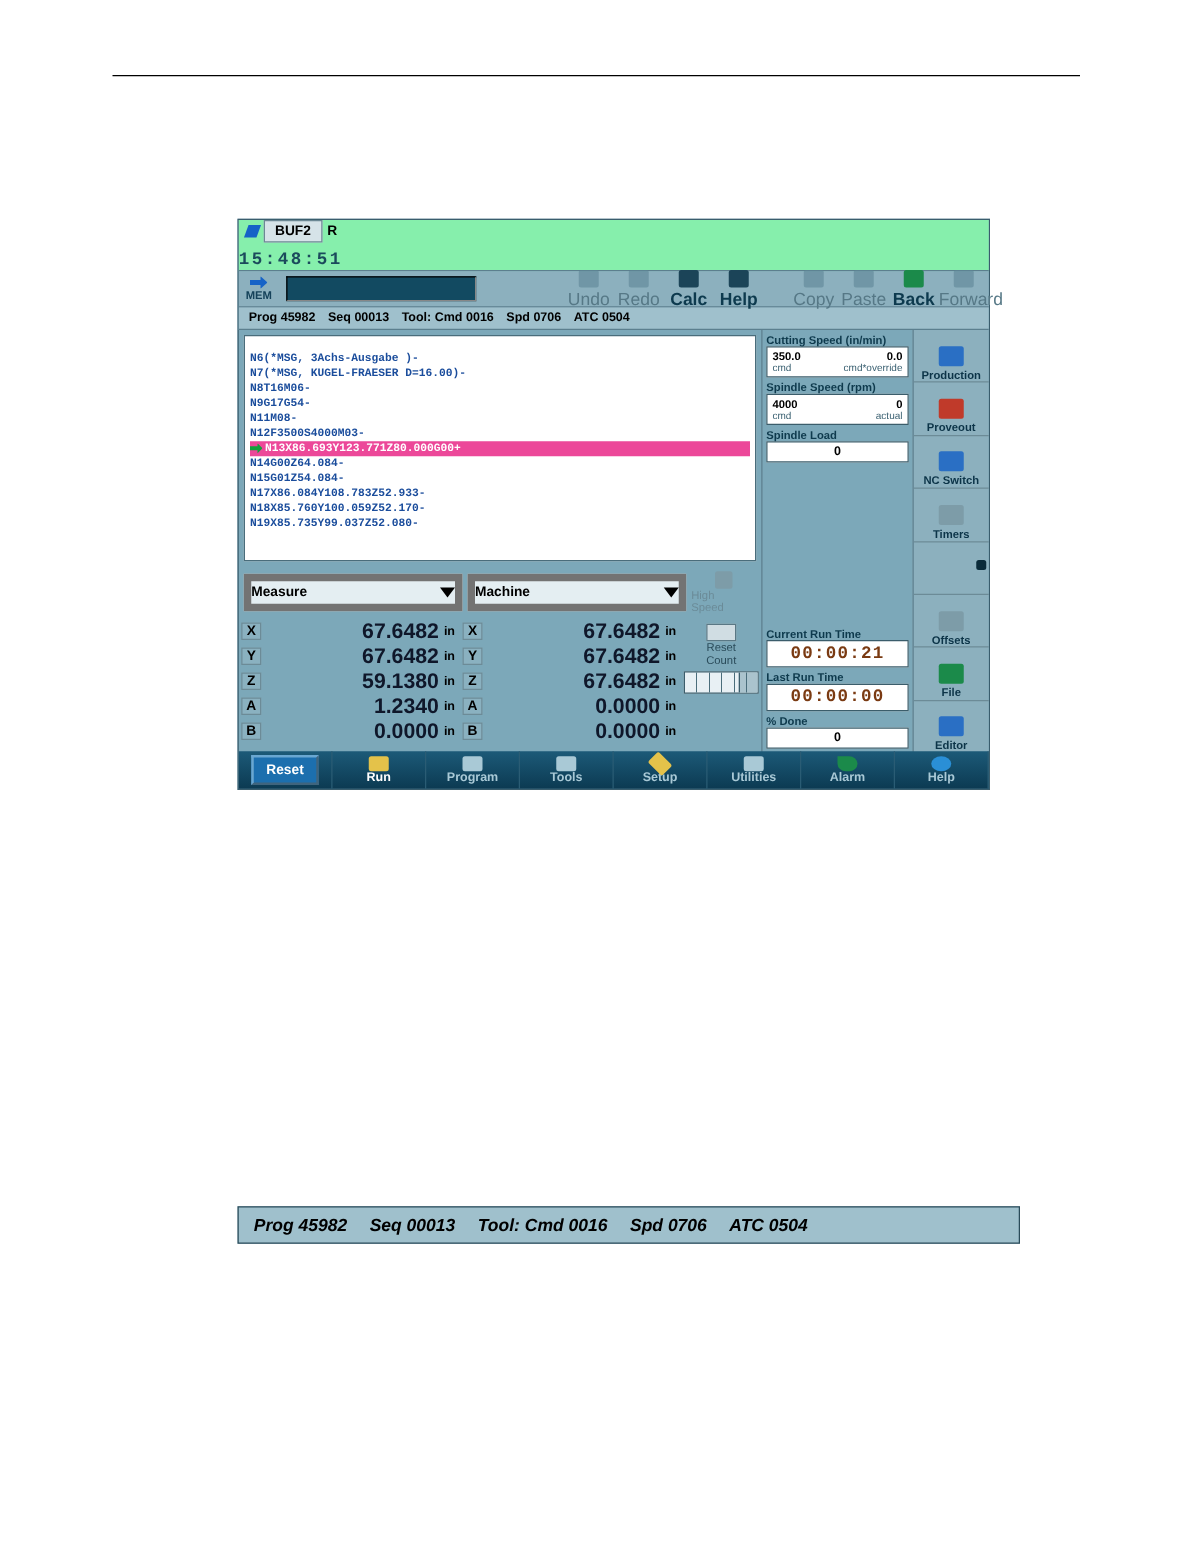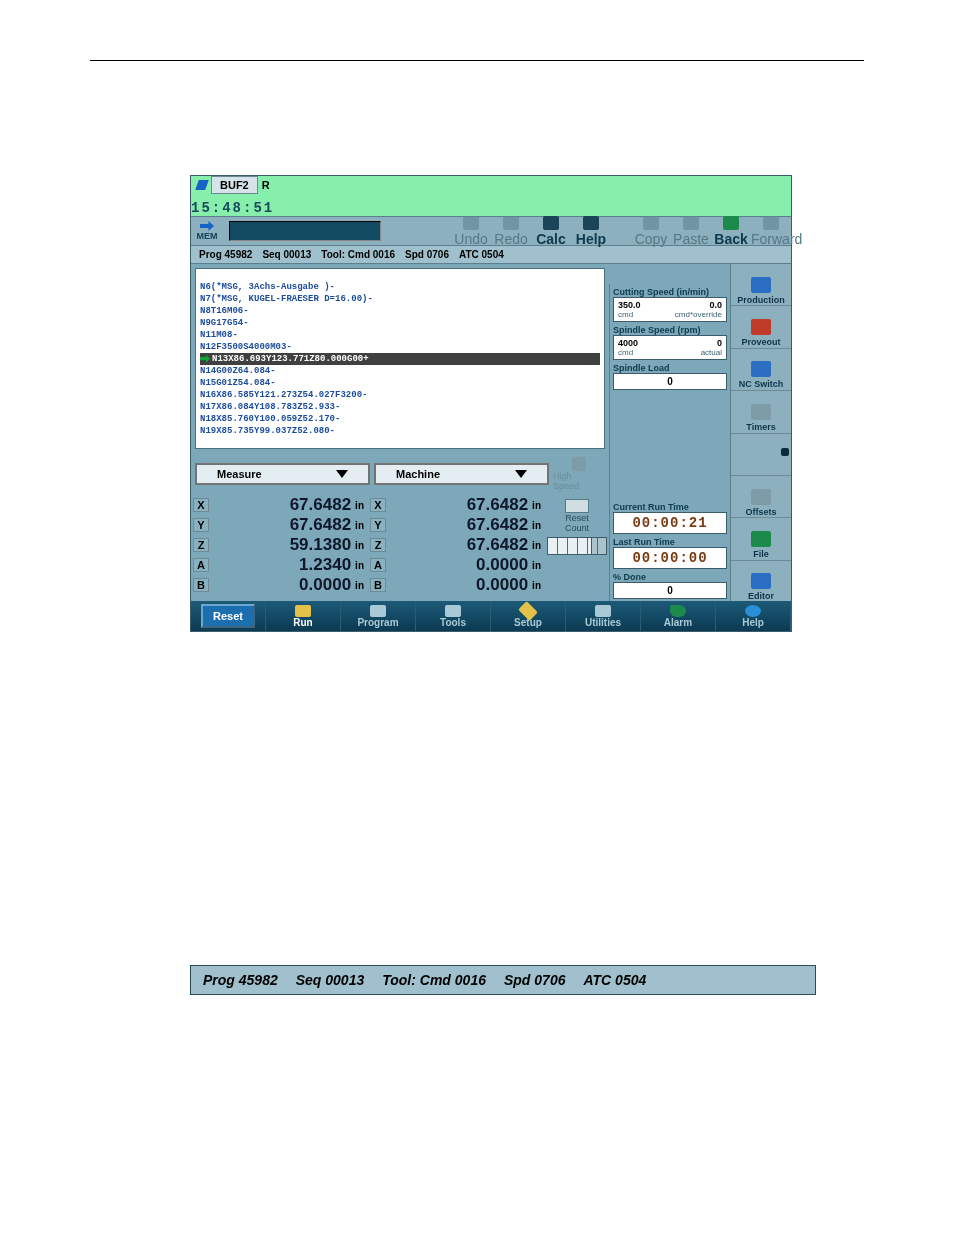--- a/index.html
+++ b/index.html
@@ -33,36 +33,36 @@
   .tb-icon.green{ background:#1b8a4a; opacity:1; }
 
   
   .statusbar { display:flex; gap:10px; padding:3px 8px; background:#9fc0cc; font-weight:bold;
                font-size:10px; border-bottom:1px solid #5c7f8e;}
   .statusbar span{ white-space:nowrap; }
 
   
   .body { display:flex; height:calc(100% - 40px - 28px - 18px - 30px); }
   .left-col { flex:1; display:flex; flex-direction:column; }
-  .right-col{ width:120px; border-left:1px solid #5c7f8e; display:flex; flex-direction:column;margin-top:20px;}
+  .right-col{ width:120px; border-left:1px solid #5c7f8e; display:flex; flex-direction:column;}
   .soft-col { width:60px; background:#8cb0be; border-left:1px solid #5c7f8e; display:flex; flex-direction:column;}
 
   
   .nc-pane { background:#fff; margin:4px; border:1px solid #4a6d7b; height:155px;
              font-family:'Courier New',monospace; font-size:9px; font-weight:bold;
              color:#1b4d9c; padding:12px 4px; overflow:hidden; line-height:12px;}
-  .nc-line.curr { background:#404040; color:#fff; }
+  .nc-line.curr { background:#ec4899; color:#fff; }
   .nc-arrow { display:inline-block;width:10px;height:8px;background:#12a03b;
               clip-path:polygon(0 30%,60% 30%,60% 0,100% 50%,60% 100%,60% 70%,0 70%);
               vertical-align:middle; margin-right:2px;}
 
   
   .dd-row { display:flex; gap:4px; padding:4px; align-items:center;}
-  .dropdown { flex:1; height:18px; background:#e4eef2; border:2px solid #737373; display:flex;
-              align-items:center; justify-content:space-between; padding:0 20px; font-weight:bold;
+  .dropdown { flex:1; height:18px; background:#e4eef2; border:6px solid #737373; display:flex;
+              align-items:center; justify-content:space-between; padding:0 0; font-weight:bold;
               font-size:11px;}
   .dd-caret { width:0;height:0;border-left:6px solid transparent;border-right:6px solid transparent;
               border-top:8px solid #000;}
   .speed-btn { width:52px; text-align:left; font-size:9px; color:#6b8b98; line-height:10px;}
   .speed-btn .ic{width:14px;height:14px;background:#7d9ca8;margin:0 auto;border-radius:2px;}
 
   .axes{ display:flex; gap:4px; padding:0 2px;}
   .axes-col{ flex:1; }
   .axrow{ display:flex; align-items:center; font-family:'Arial'; }
   .axlab{ width:14px; text-align:center; background:#8ab1c0; font-weight:bold; font-size:11px;
@@ -175,21 +175,20 @@
         <div class="nc-pane" id="nc-pane">
             <div class="nc-line">N6(*MSG, 3Achs-Ausgabe )-</div>
             <div class="nc-line">N7(*MSG, KUGEL-FRAESER D=16.00)-</div>
             <div class="nc-line">N8T16M06-</div>
             <div class="nc-line">N9G17G54-</div>
             <div class="nc-line">N11M08-</div>
             <div class="nc-line">N12F3500S4000M03-</div>
             <div class="nc-line curr"><span class="nc-arrow"></span>N13X86.693Y123.771Z80.000G00+</div>
             <div class="nc-line">N14G00Z64.084-</div>
             <div class="nc-line">N15G01Z54.084-</div>
-            <div class="nc-line">N16X86.585Y121.273Z54.027F3200-</div>
             <div class="nc-line">N17X86.084Y108.783Z52.933-</div>
             <div class="nc-line">N18X85.760Y100.059Z52.170-</div>
             <div class="nc-line">N19X85.735Y99.037Z52.080-</div>
           </div>
 
         <div class="dd-row">
           <div class="dropdown">
             <span>Measure</span>
               <span class="dd-caret"></span>
           </div>

